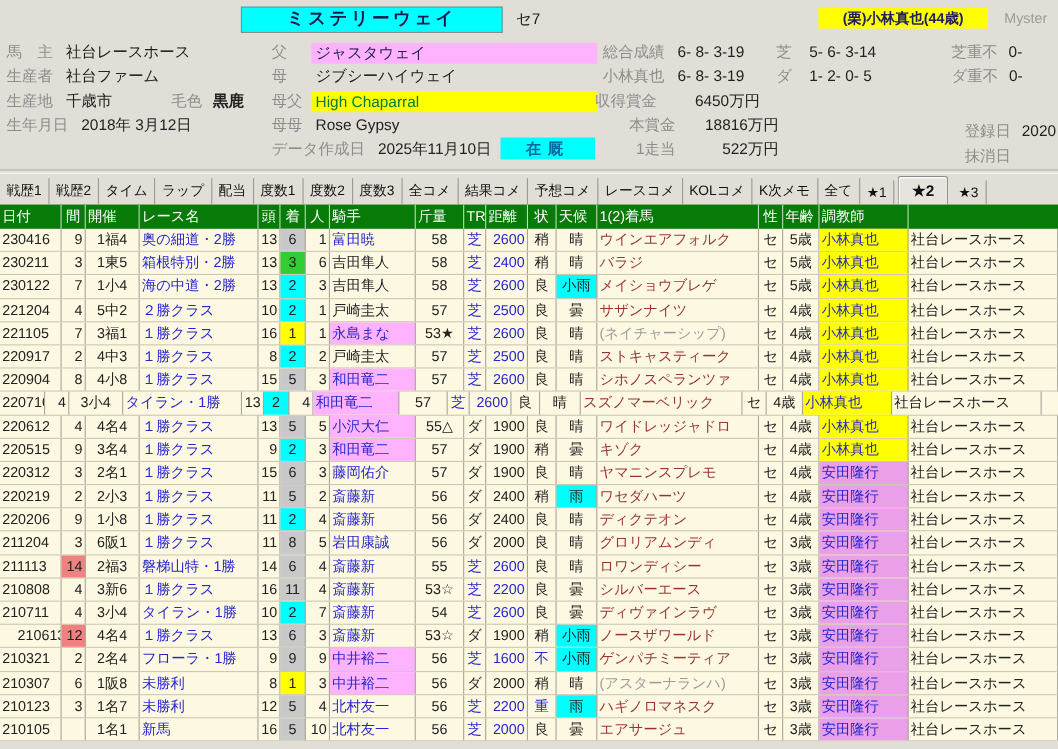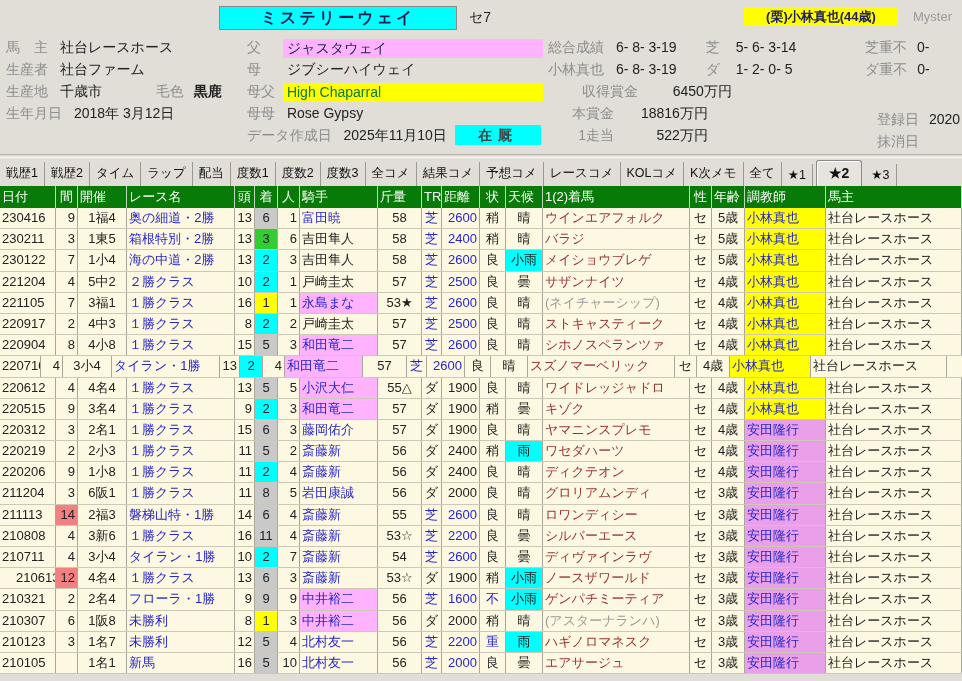--- a/index.html
+++ b/index.html
@@ -25,21 +25,21 @@
   .hrow{height:22px; line-height:22px;}
   .pedbox{display:inline-block; width:256px; padding-left:4px; height:19px; line-height:19px; vertical-align:middle;}
   .sire-box{background:#ffb3ff; color:#21215a;}
   .damsire-box{background:#ffff00; color:#0b7a33;}
   .statlbl{display:inline-block; width:64px; color:#8d8d8d;}
   .statval{display:inline-block; width:86px;}
   .moneylbl{display:inline-block; width:66px; text-align:right; color:#8d8d8d;}
   .moneyval{display:inline-block; width:90px; text-align:right;}
   #status-badge{
     left:455px; top:125px; width:86px; height:20px; background:#00ffff;
-    text-align:center; line-height:20px; color:#404040; font-weight:bold; letter-spacing:6px;
+    text-align:center; line-height:20px; color:#0369a1; font-weight:bold; letter-spacing:6px;
   }
   #header-divider{left:0; top:154px; width:962px; height:2px; border-top:1px solid #b2b0a8; border-bottom:1px solid #fbfaf6;}
   
   #tabstrip{
     left:0; top:157px; width:962px; height:29px; display:flex; align-items:flex-end;
     border-bottom:1px solid #8a8a8a; overflow:hidden;
   }
   .tab{
     font-size:12.5px; padding:3px 6px 4px 6px; border-right:1px solid #9a9a92;
     color:#111; cursor:default;
@@ -130,21 +130,21 @@
     <span class="statval">1- 2- 0- 5</span>
   </div>
   <div class="abs hrow" style="left:865px;top:36px;">
     <span class="lbl">芝重不</span>
     <span style="margin-left:6px;">0-</span>
   </div>
   <div class="abs hrow" style="left:865px;top:58px;">
     <span class="lbl">ダ重不</span>
     <span style="margin-left:6px;">0-</span>
   </div>
-  <div class="abs hrow" style="left:572px;top:80px;">
+  <div class="abs hrow" style="left:531px;top:80px;">
     <span class="moneylbl">収得賞金</span>
     <span class="moneyval">6450万円</span>
   </div>
   <div class="abs hrow" style="left:548px;top:102px;">
     <span class="moneylbl">本賞金</span>
     <span class="moneyval">18816万円</span>
   </div>
   <div class="abs hrow" style="left:548px;top:124px;">
     <span class="moneylbl">1走当</span>
     <span class="moneyval">522万円</span>
@@ -193,21 +193,20 @@
         <div class="cell al" style="width: 78px;">騎手</div>
         <div class="cell al" style="width: 44px;">斤量</div>
         <div class="cell ac" style="width: 20px;">TR</div>
         <div class="cell al" style="width: 38px;">距離</div>
         <div class="cell ac" style="width: 26px;">状</div>
         <div class="cell al" style="width: 37px;">天候</div>
         <div class="cell al" style="width: 147px;">1(2)着馬</div>
         <div class="cell ac" style="width: 22px;">性</div>
         <div class="cell al" style="width: 33px;">年齢</div>
         <div class="cell al" style="width: 81px;">調教師</div>
-        <div class="cell al" style="width: 136px;">馬主</div>
       </div>
       <div class="trow tbody">
         <div class="cell al black" style="width: 56px;">230416</div>
         <div class="cell ar black" style="width: 22px;">9</div>
         <div class="cell ac black" style="width: 49px;">1福4</div>
         <div class="cell al blue" style="width: 108px;">奥の細道・2勝</div>
         <div class="cell ar black" style="width: 20px;">13</div>
         <div class="cell ac black" style="width: 23px; background: rgb(201, 201, 201);">6</div>
         <div class="cell ar black" style="width: 22px;">1</div>
         <div class="cell al" style="width: 78px; color: rgb(38, 38, 204);">富田暁</div>

